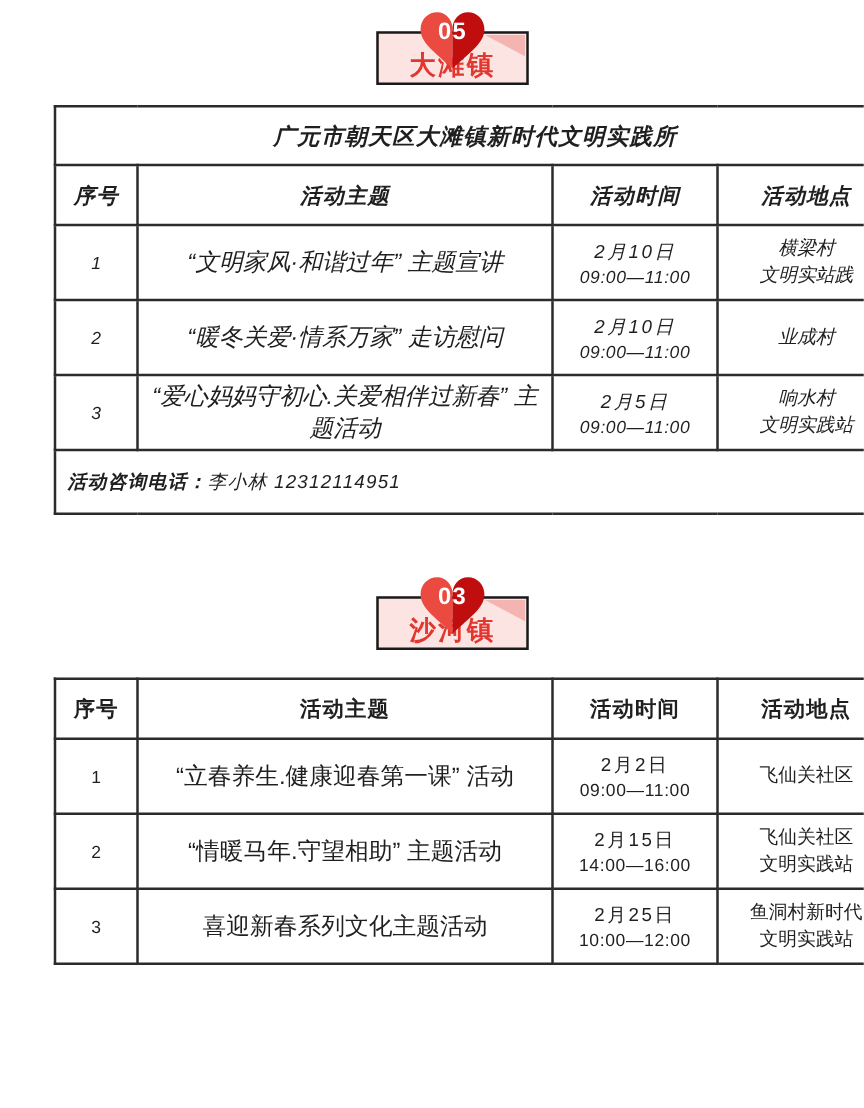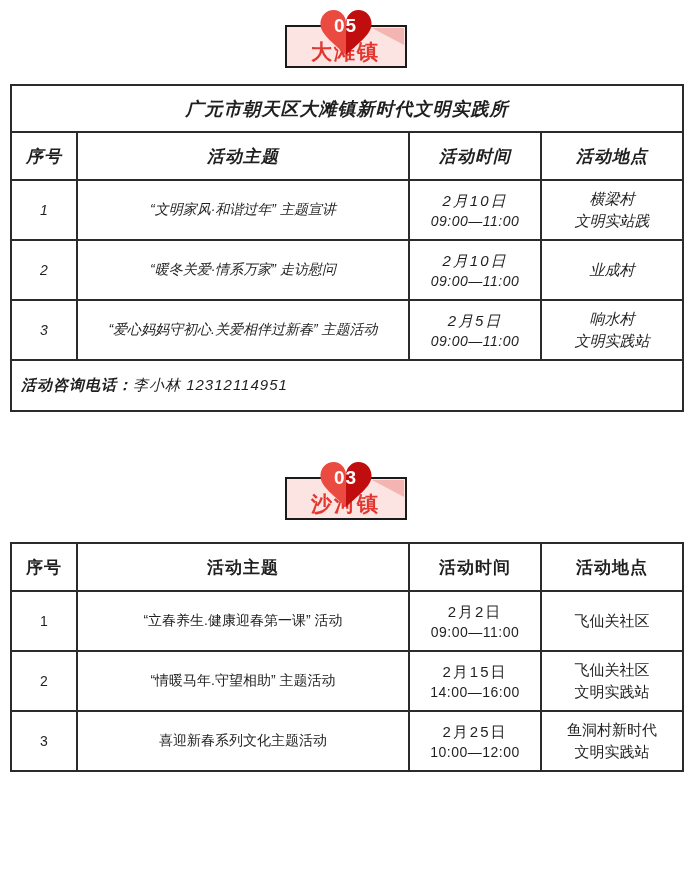--- a/index.html
+++ b/index.html
@@ -1,21 +1,21 @@
 <!DOCTYPE html>
 <html><head>
 <meta charset="utf-8">
 <style>
   html,body{margin:0;padding:0;}
   body{
     width:691px;height:886px;background:#ffffff;
     font-family:"Liberation Sans","DejaVu Sans",sans-serif;
     color:#1f1f1f;overflow:hidden;
   }
-  .section{position:relative;}
+  .section{position:relative;padding-left:33px;}
 
   
   .badge{
     position:relative;width:122px;margin:0 auto;height:62px;
   }
   .badge-heart{
     position:absolute;left:50%;transform:translateX(-50%);
     top:0;width:56px;height:50px;z-index:2;
   }
   .badge-heart svg{display:block;width:56px;height:50px;}
@@ -42,21 +42,21 @@
   table{
     width:672px;margin-left:10px;border-collapse:collapse;table-layout:fixed;
   }
   th,td{
     border:2px solid #2b2b2b;text-align:center;vertical-align:middle;
     padding:2px 4px;box-sizing:border-box;
   }
   .t-title{font-size:18px;font-weight:bold;height:47px;letter-spacing:1px;}
   th.hdr{font-size:17px;font-weight:bold;height:48px;letter-spacing:1px;}
   td.c-no{font-size:14px;height:60px;}
-  td.c-theme{font-size:14px;}
+  td.c-theme{font-size:19px;}
   td.c-time{font-size:14px;}
   td.c-loc{font-size:15px;line-height:1.5;}
   .date-line{display:block;font-size:15px;letter-spacing:2px;margin-bottom:2px;}
   .time-line{display:block;font-size:14px;letter-spacing:0.5px;}
   td.c-footer{
     text-align:left;height:51px;font-size:15px;padding-left:9px;letter-spacing:1px;
   }
   .ft-label{font-weight:bold;}
   .ft-value{font-weight:normal;}
 

